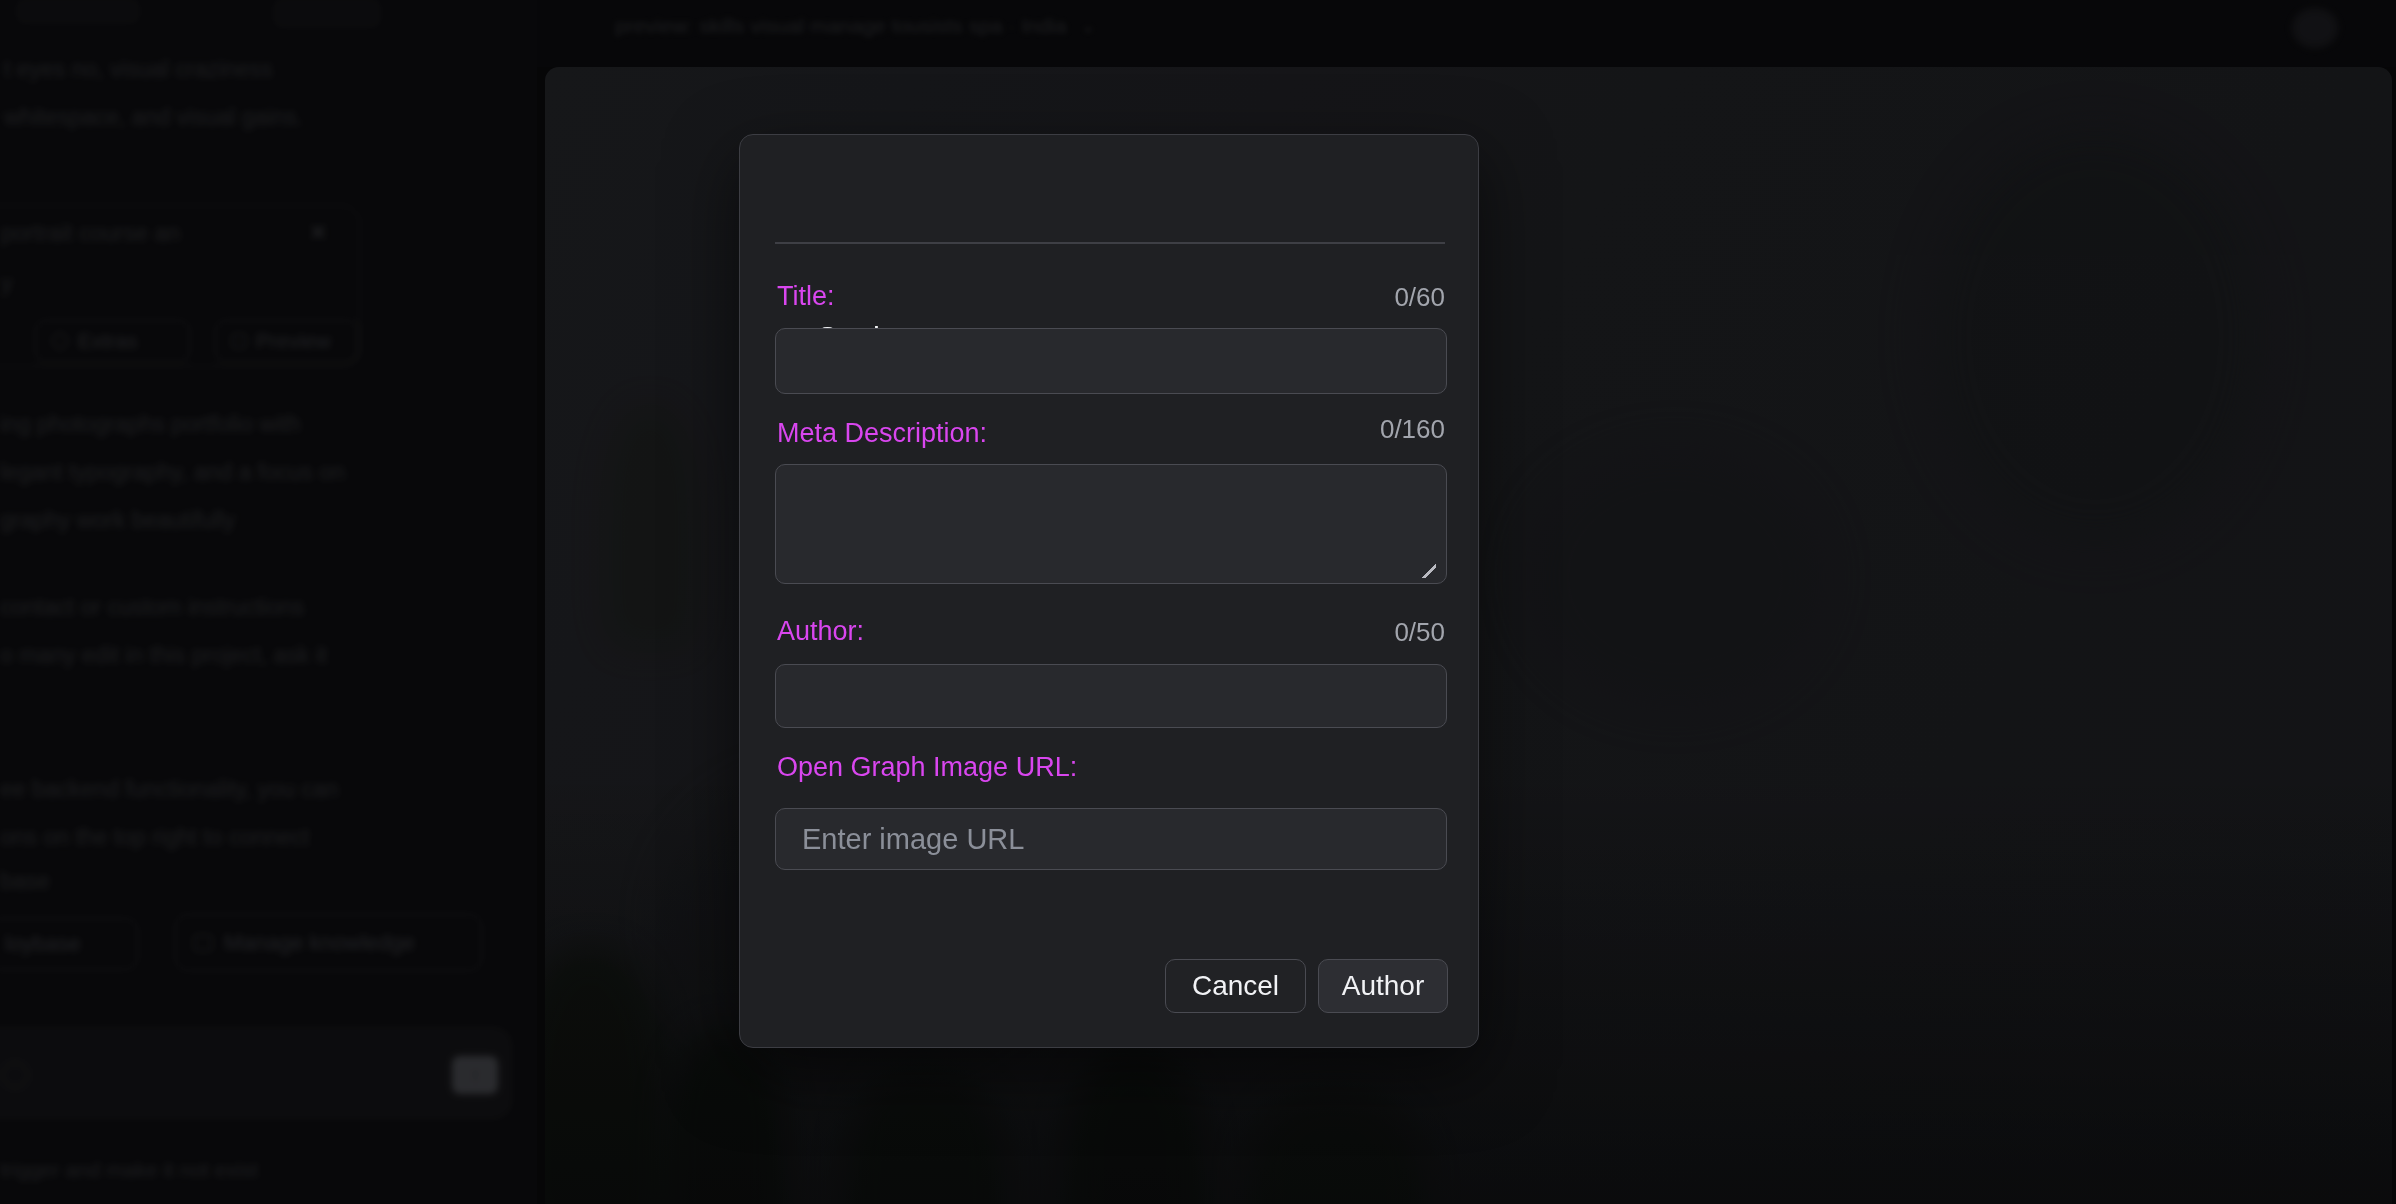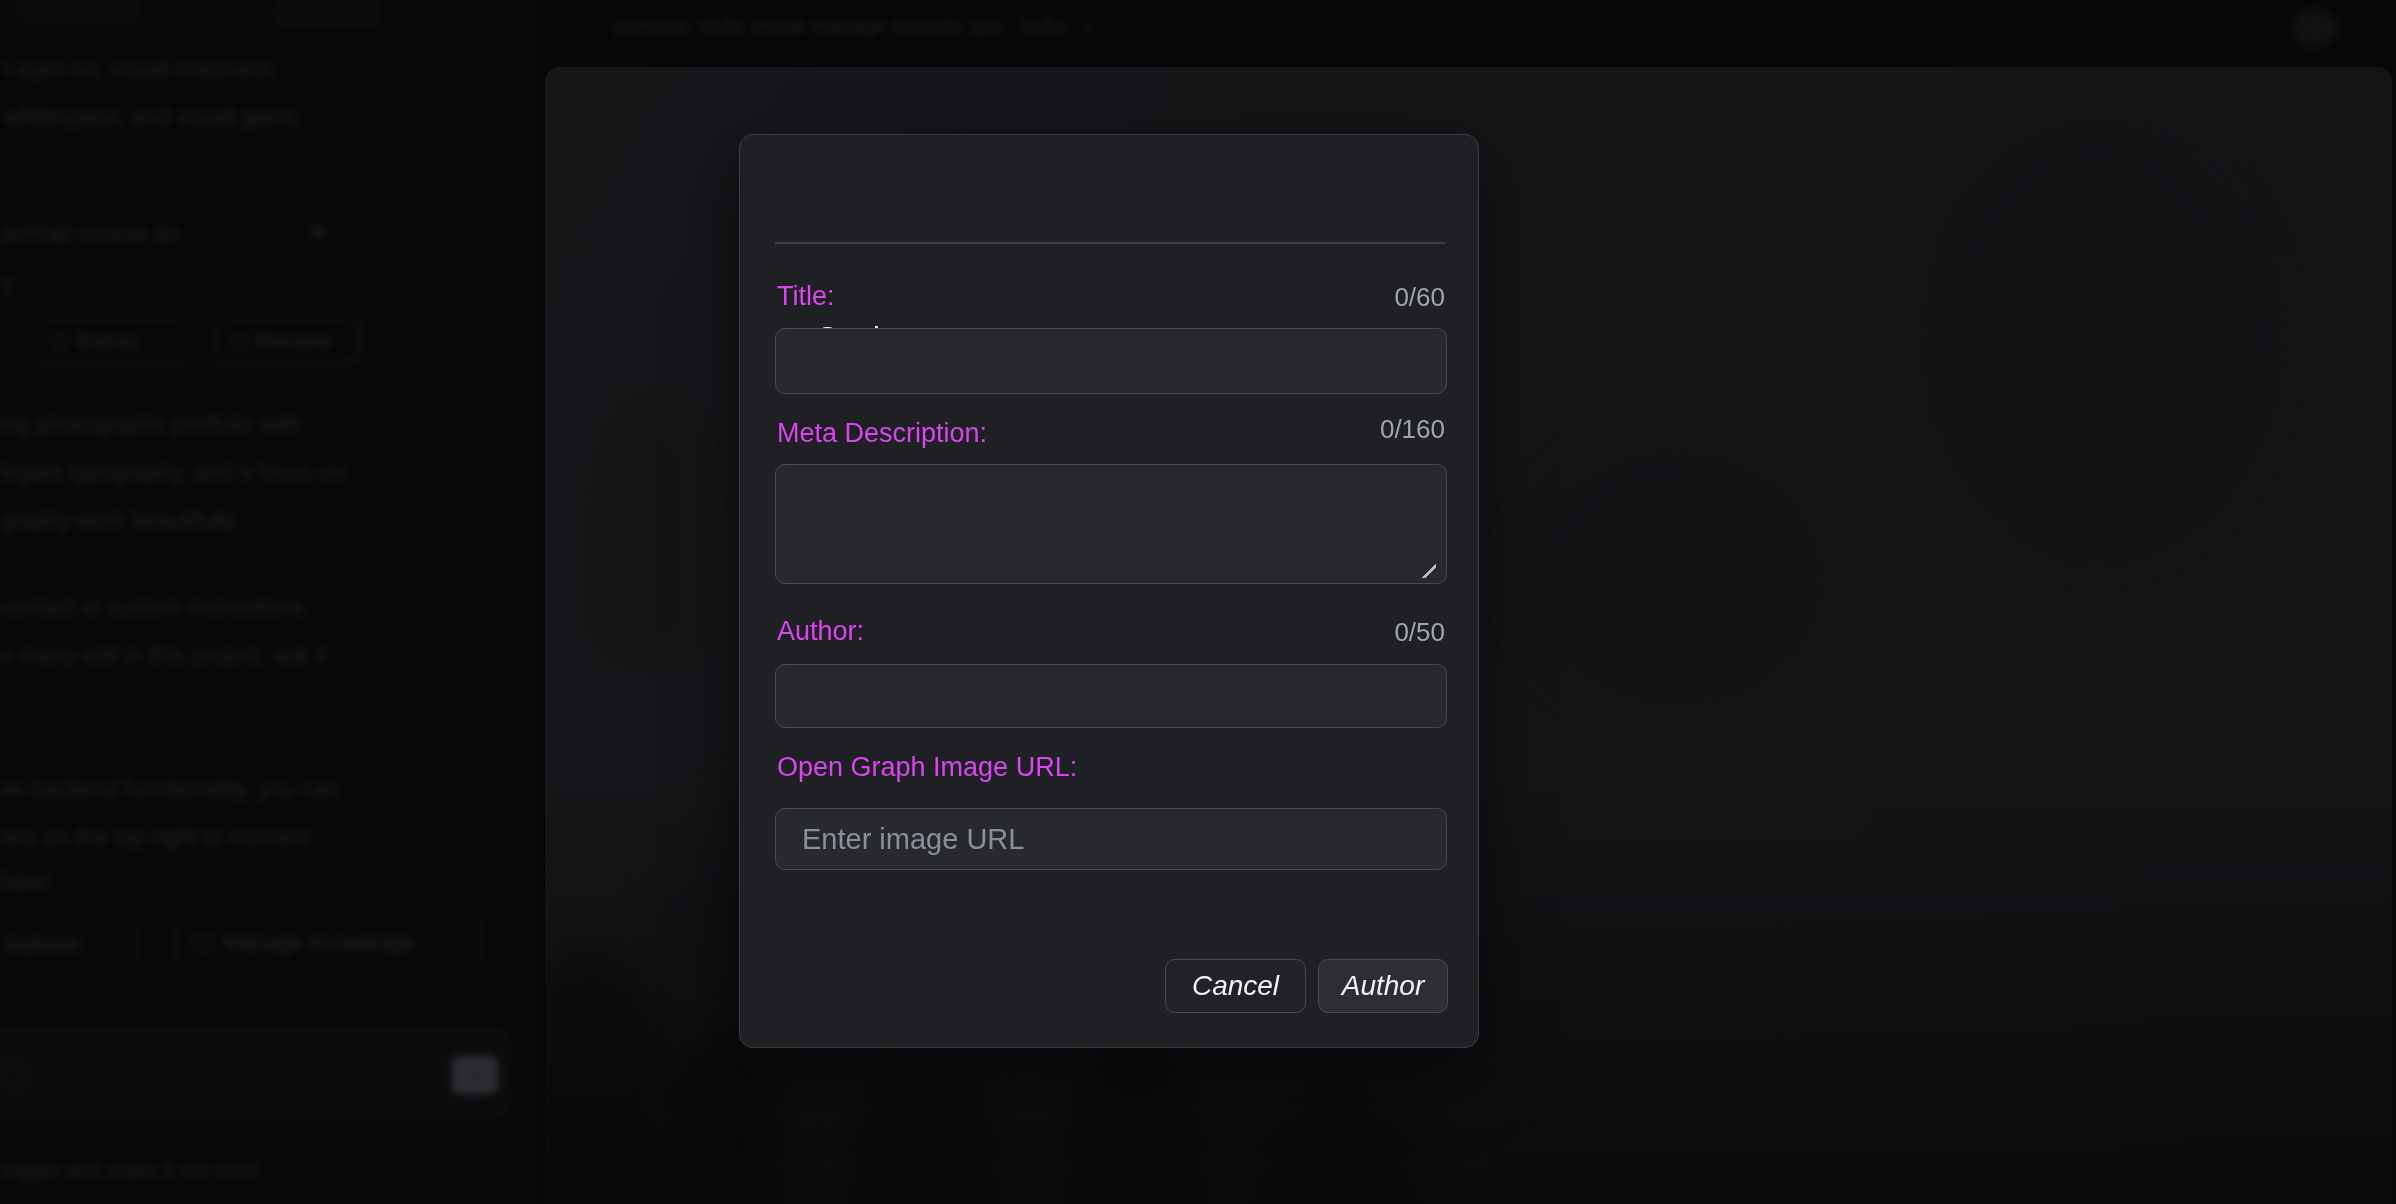--- a/index.html
+++ b/index.html
@@ -63,21 +63,21 @@
     padding:0 26px; outline:none;
   }
   .f-textarea { padding:16px 26px; resize:none; }
   .f-input::placeholder, .f-textarea::placeholder { color:#8b8f99; }
   .grip { position:absolute; right:42px; width:17px; height:17px; cursor:nwse-resize;
           clip-path:polygon(100% 0, 100% 100%, 0 100%);
           background:repeating-linear-gradient(135deg, transparent 0 4px, #b9bac1 4px 6.5px, transparent 6.5px 10px); }
   .helper { position:absolute; left:37px; top:762px; width:670px; font-size:26px; color:#7e8188; }
   .btn { position:absolute; top:824px; height:54px; border-radius:10px; border:1.5px solid #4a4b52;
          display:flex; align-items:center; justify-content:center; font-size:28px; color:#f1f2f5;
-         font-family:"Liberation Sans", sans-serif; cursor:pointer;font-style:italic; }
+         font-family:"Liberation Sans", sans-serif; cursor:pointer; }
   .btn-cancel { left:425px; width:141px; background:#212225; }
   .btn-apply { left:578px; width:130px; background:#2d2e33; }
 </style>
 </head>
 <body>
 
 <div class="topbar">
   <div class="topbar-inner">
     <span>preview: skills visual manage tousists spa · India</span>
     <span class="topbar-chevron">⌄</span>

